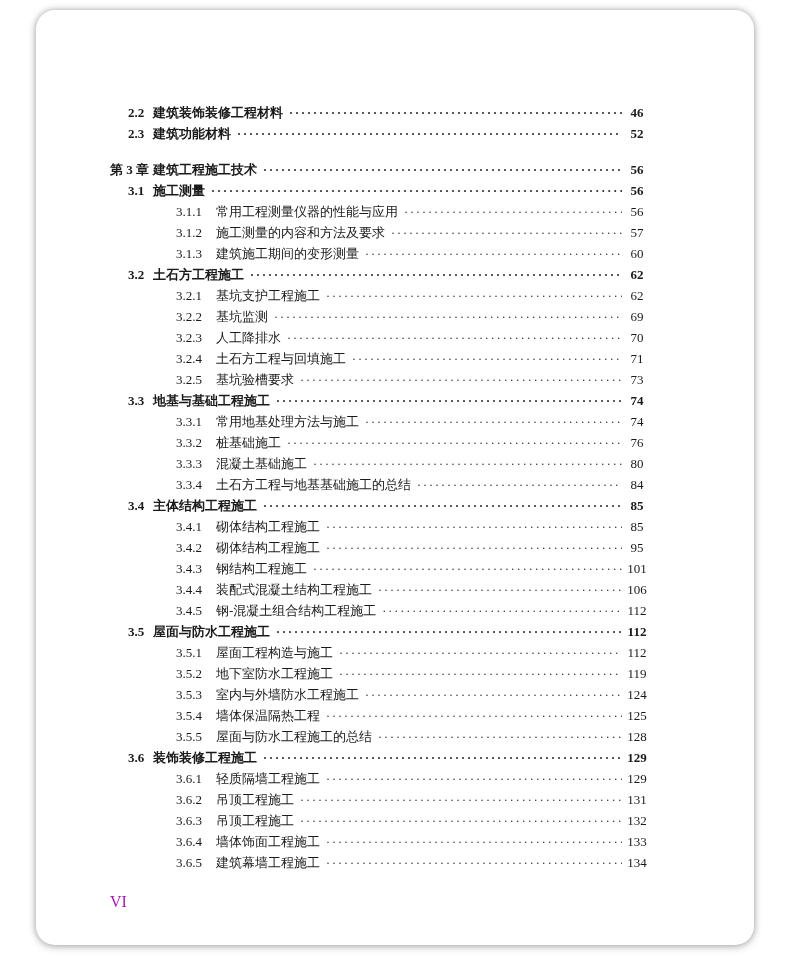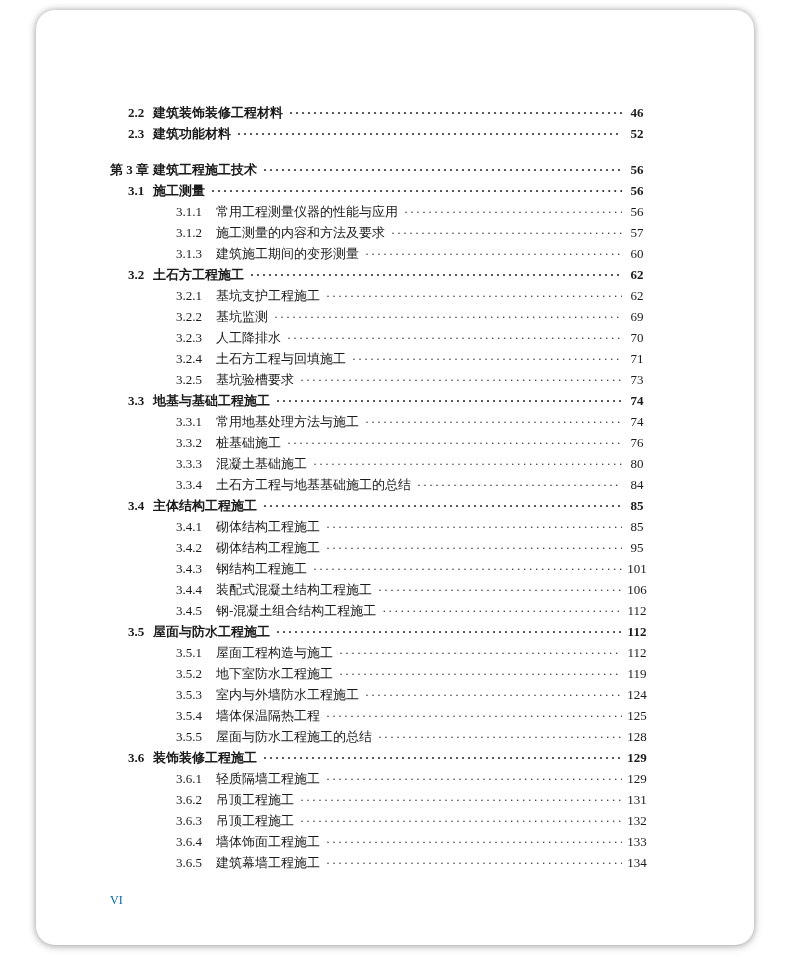--- a/index.html
+++ b/index.html
@@ -73,22 +73,22 @@
   }
   .toc-row.section .num { width: 25px; }
   .toc-row.subsection {
     font-weight: normal;
     padding-left: 43px;
   }
   .toc-row.subsection .num { width: 40px; margin-left: 23px; }
 
   .footer {
     margin-top: 20px;
-    font-size: 12px;
-    color: #0369a1;
+    font-size: 16px;
+    color: #a21caf;
   }
 </style>
 </head>
 <body>
 
 <div class="canvas">
   <div class="page">
     <div class="toc" id="toc">
         <div class="toc-row section">
     <span class="num">2.2</span>

